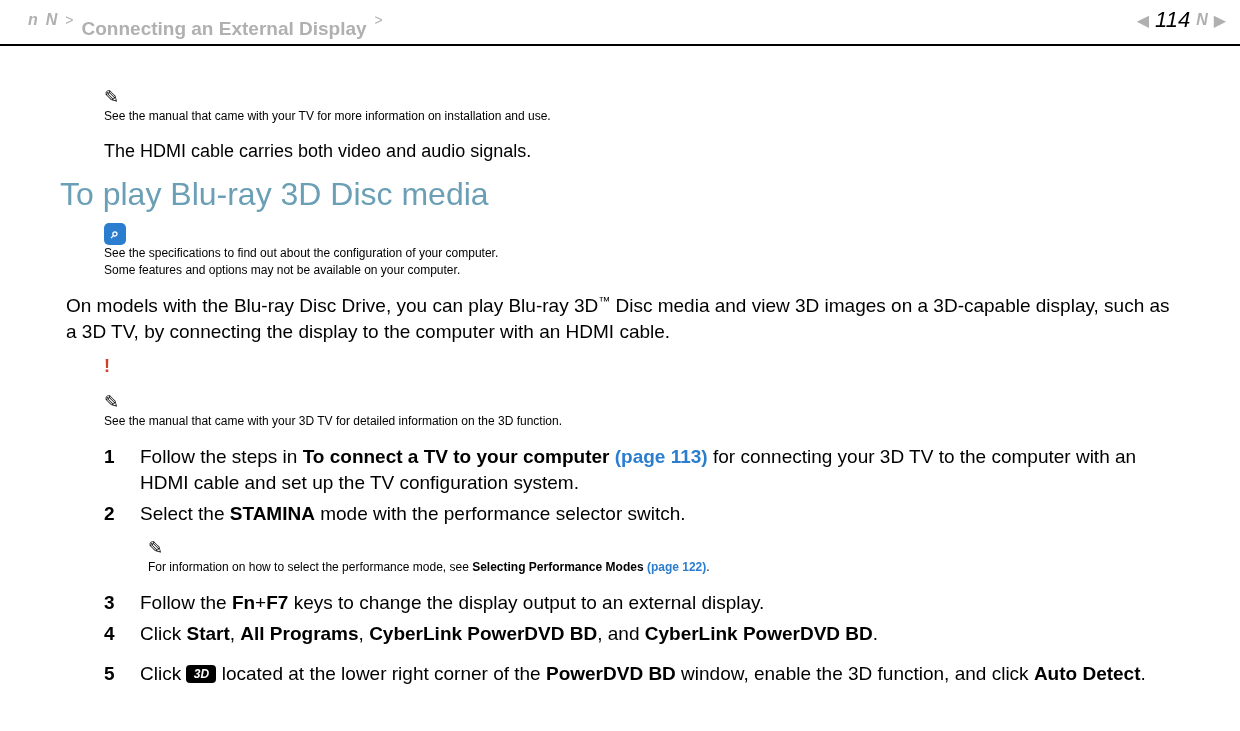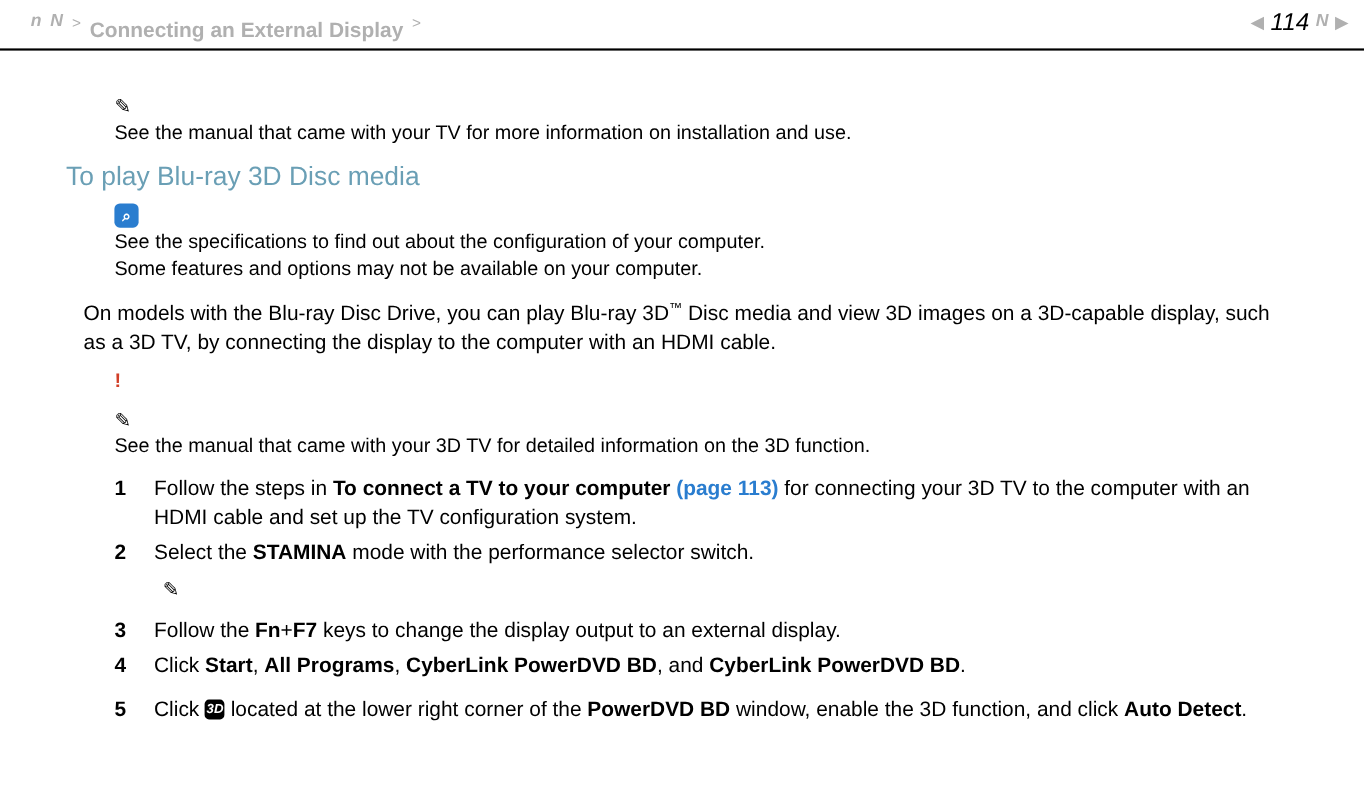--- a/index.html
+++ b/index.html
@@ -60,34 +60,34 @@
   .note-block { padding-left: 44px; margin: 10px 0 14px 0; }
   .note-icon-pencil {
     font-size: 18px;
     display: block;
     margin-bottom: 0;
     color: #000;
   }
   .note-text {
     font-family: "Helvetica Narrow", "Arial Narrow", Arial, sans-serif;
     font-stretch: condensed;
-    font-size: 18px;
+    font-size: 12px;
     line-height: 1.4;
     margin: 0;
   }
   .cond-body {
     font-family: "Helvetica Narrow", "Arial Narrow", Arial, sans-serif;
     font-stretch: condensed;
     font-size: 18px;
     line-height: 1.4;
     margin: 12px 0 0 44px;
   }
   .section-title {
     color: #6a9fb5;
-    font-size: 24px;
+    font-size: 32px;
     font-weight: normal;
     margin: 12px 0 8px 0;
   }
   .info-badge {
     display: inline-flex;
     width: 22px;
     height: 22px;
     background: #2a7dcf;
     color: #fff;
     border-radius: 5px;
@@ -99,21 +99,21 @@
   }
   .excl {
     color: #d13f28;
     font-weight: bold;
     font-family: "Arial Narrow", Arial, sans-serif;
     font-size: 18px;
   }
   .body-para {
     font-size: 19px;
     line-height: 1.35;
-    margin: 12px 16px;
+    margin: 12px 6px;
   }
   .step-list {
     list-style: none;
     padding: 0;
     margin: 4px 0 0 44px;
   }
   .step-list li {
     display: flex;
     gap: 22px;
     font-size: 19px;
@@ -129,21 +129,21 @@
   .b { font-weight: bold; }
   .link { color: #2a7dcf; font-weight: bold; }
   .sup { vertical-align: super; font-size: 12px; }
   .inline-3d {
     display: inline-flex;
     align-items: center;
     justify-content: center;
     background: #000;
     color: #fff;
     border-radius: 4px;
-    width: 18px;
+    width: 30px;
     height: 18px;
     font-size: 12px;
     font-style: italic;
     font-weight: bold;
     vertical-align: middle;
     position: relative;
     top: -1px;
   }
 </style>
 </head>
@@ -165,20 +165,21 @@
   </div>
 </div>
 
 <div class="content">
 
   <div class="note-block">
     <span class="note-icon-pencil">✎</span>
     <p class="note-text">See the manual that came with your TV for more information on installation and use.</p>
   </div>
 
+  <p class="cond-body">The HDMI cable carries both video and audio signals.</p>
 
   <h2 class="section-title">To play Blu-ray 3D Disc media</h2>
 
   <div class="note-block">
     <span class="info-badge">⌕</span>
     <p class="note-text">See the specifications to find out about the configuration of your computer.</p>
     <p class="note-text">Some features and options may not be available on your computer.</p>
   </div>
 
   <p class="body-para">
@@ -204,20 +205,23 @@
     <li>
       <span class="step-num">2</span>
       <span class="step-body">
         <span>Select the </span><span class="b">STAMINA</span><span> mode with the performance selector switch.</span>
       </span>
     </li>
   </ol>
 
   <div class="note-block" style="margin-left:44px">
     <span class="note-icon-pencil">✎</span>
+    <p class="note-text">
+      <span>For information on how to select the performance mode, see </span><span class="b">Selecting Performance Modes </span><span class="link">(page 122)</span><span>.</span>
+    </p>
   </div>
 
   <ol class="step-list">
     <li>
       <span class="step-num">3</span>
       <span class="step-body">
         <span>Follow the </span><span class="b">Fn</span><span>+</span><span class="b">F7</span><span> keys to change the display output to an external display.</span>
       </span>
     </li>
     <li>

